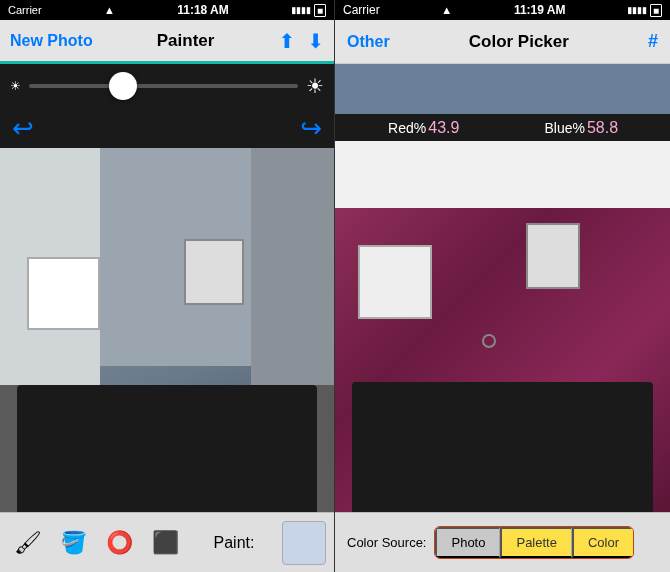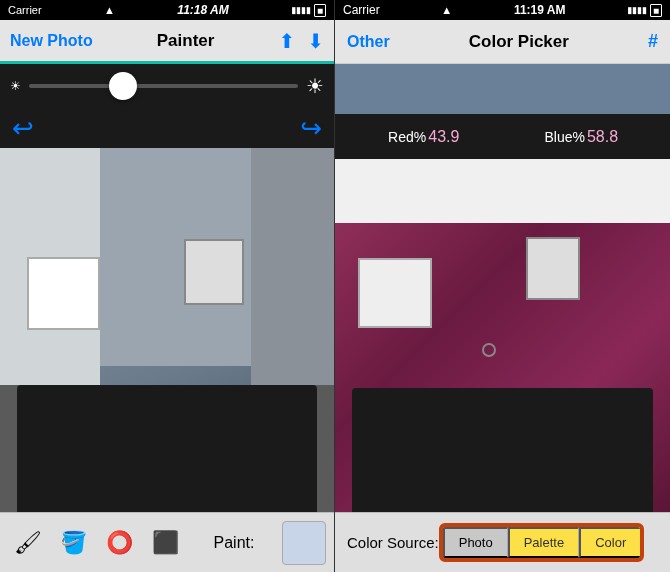--- a/index.html
+++ b/index.html
@@ -26,21 +26,21 @@
       background: #000;
       color: #fff;
       font-size: 12px;
       height: 20px;
       display: flex;
       align-items: center;
       justify-content: space-between;
       padding: 0 8px;
     }
     .status-bar .carrier { font-size: 11px; }
-    .status-bar .time { font-size: 12px; font-weight: 600; font-style: italic; }
+    .status-bar .time { font-size: 12px; font-weight: 600; }
 
     .nav-bar {
       background: rgba(240,240,240,0.95);
       height: 44px;
       display: flex;
       align-items: center;
       justify-content: space-between;
       padding: 0 10px;
       border-bottom: 3px solid #14b8a6;
     }
@@ -216,21 +216,21 @@
     .nav-bar-right .nav-title { font-size: 17px; font-weight: 600; color: #000; }
     .nav-bar-right .nav-hash { color: #007AFF; font-size: 18px; font-weight: 600; }
 
     .color-strip {
       height: 50px;
       background: #6a7a8a;
     }
 
     .rgb-bar {
       background: #1a1a1a;
-      height: 45px;
+      height: 27px;
       display: flex;
       align-items: center;
       justify-content: center;
       gap: 0;
       padding: 0 10px;
     }
     .rgb-item {
       display: flex;
       align-items: baseline;
       gap: 0;
@@ -294,28 +294,28 @@
     .color-source-bar {
       background: rgba(230,230,230,0.97);
       height: 60px;
       display: flex;
       align-items: center;
       padding: 0 12px;
       gap: 0;
       border-top: 1px solid #bbb;
     }
     .color-source-label {
-      font-size: 15px;
+      font-size: 13px;
       color: #000;
-      margin-right: 0;
+      margin-right: 8px;
       white-space: nowrap;
     }
     .seg-control {
       display: flex;
-      border: 4px solid #c2410c;
+      border: 1px solid #c2410c;
       border-radius: 6px;
       overflow: hidden;
     }
     .seg-btn {
       padding: 6px 14px;
       font-size: 13px;
       background: #fde047;
       color: #333;
       border-right: 1px solid #aaa;
       cursor: pointer;

